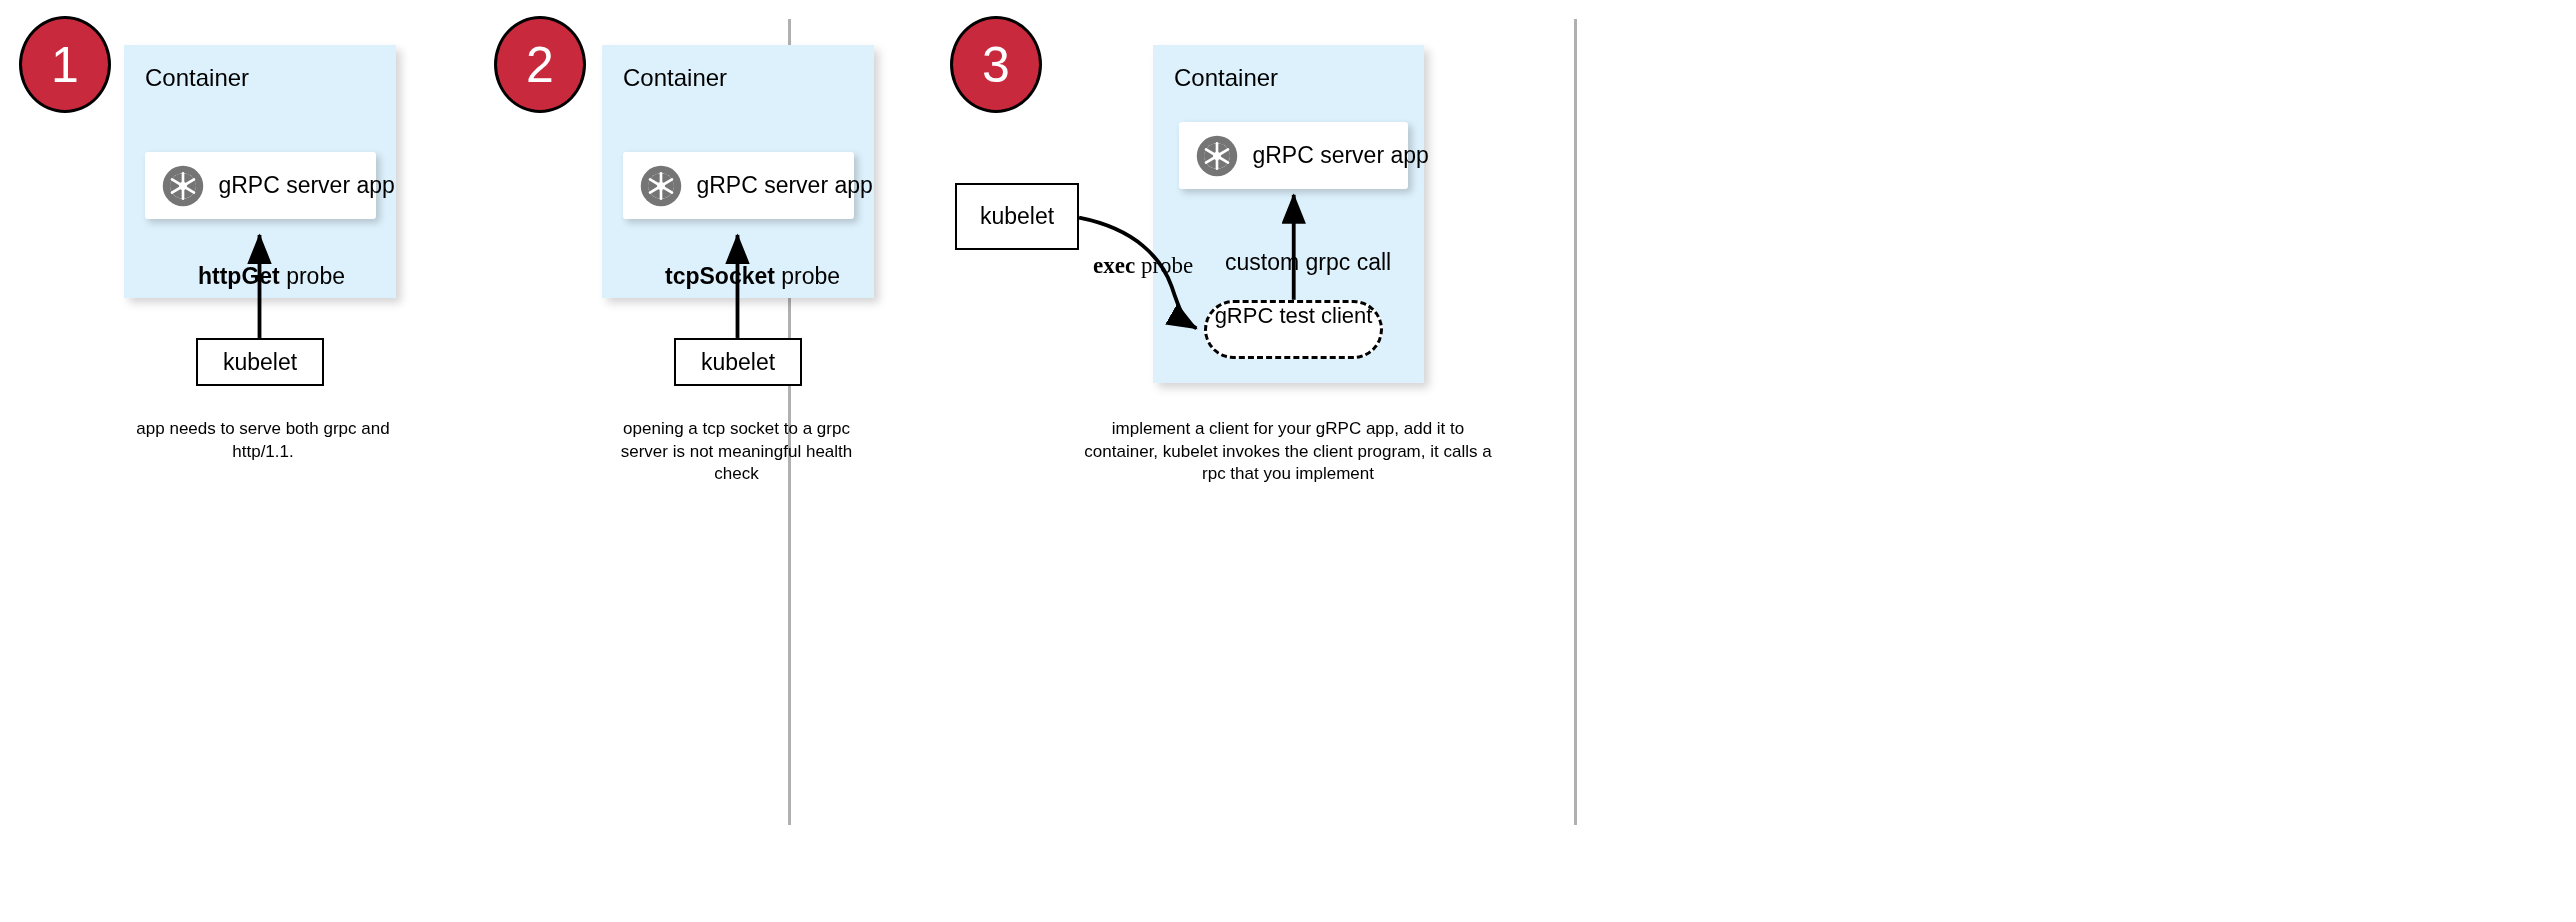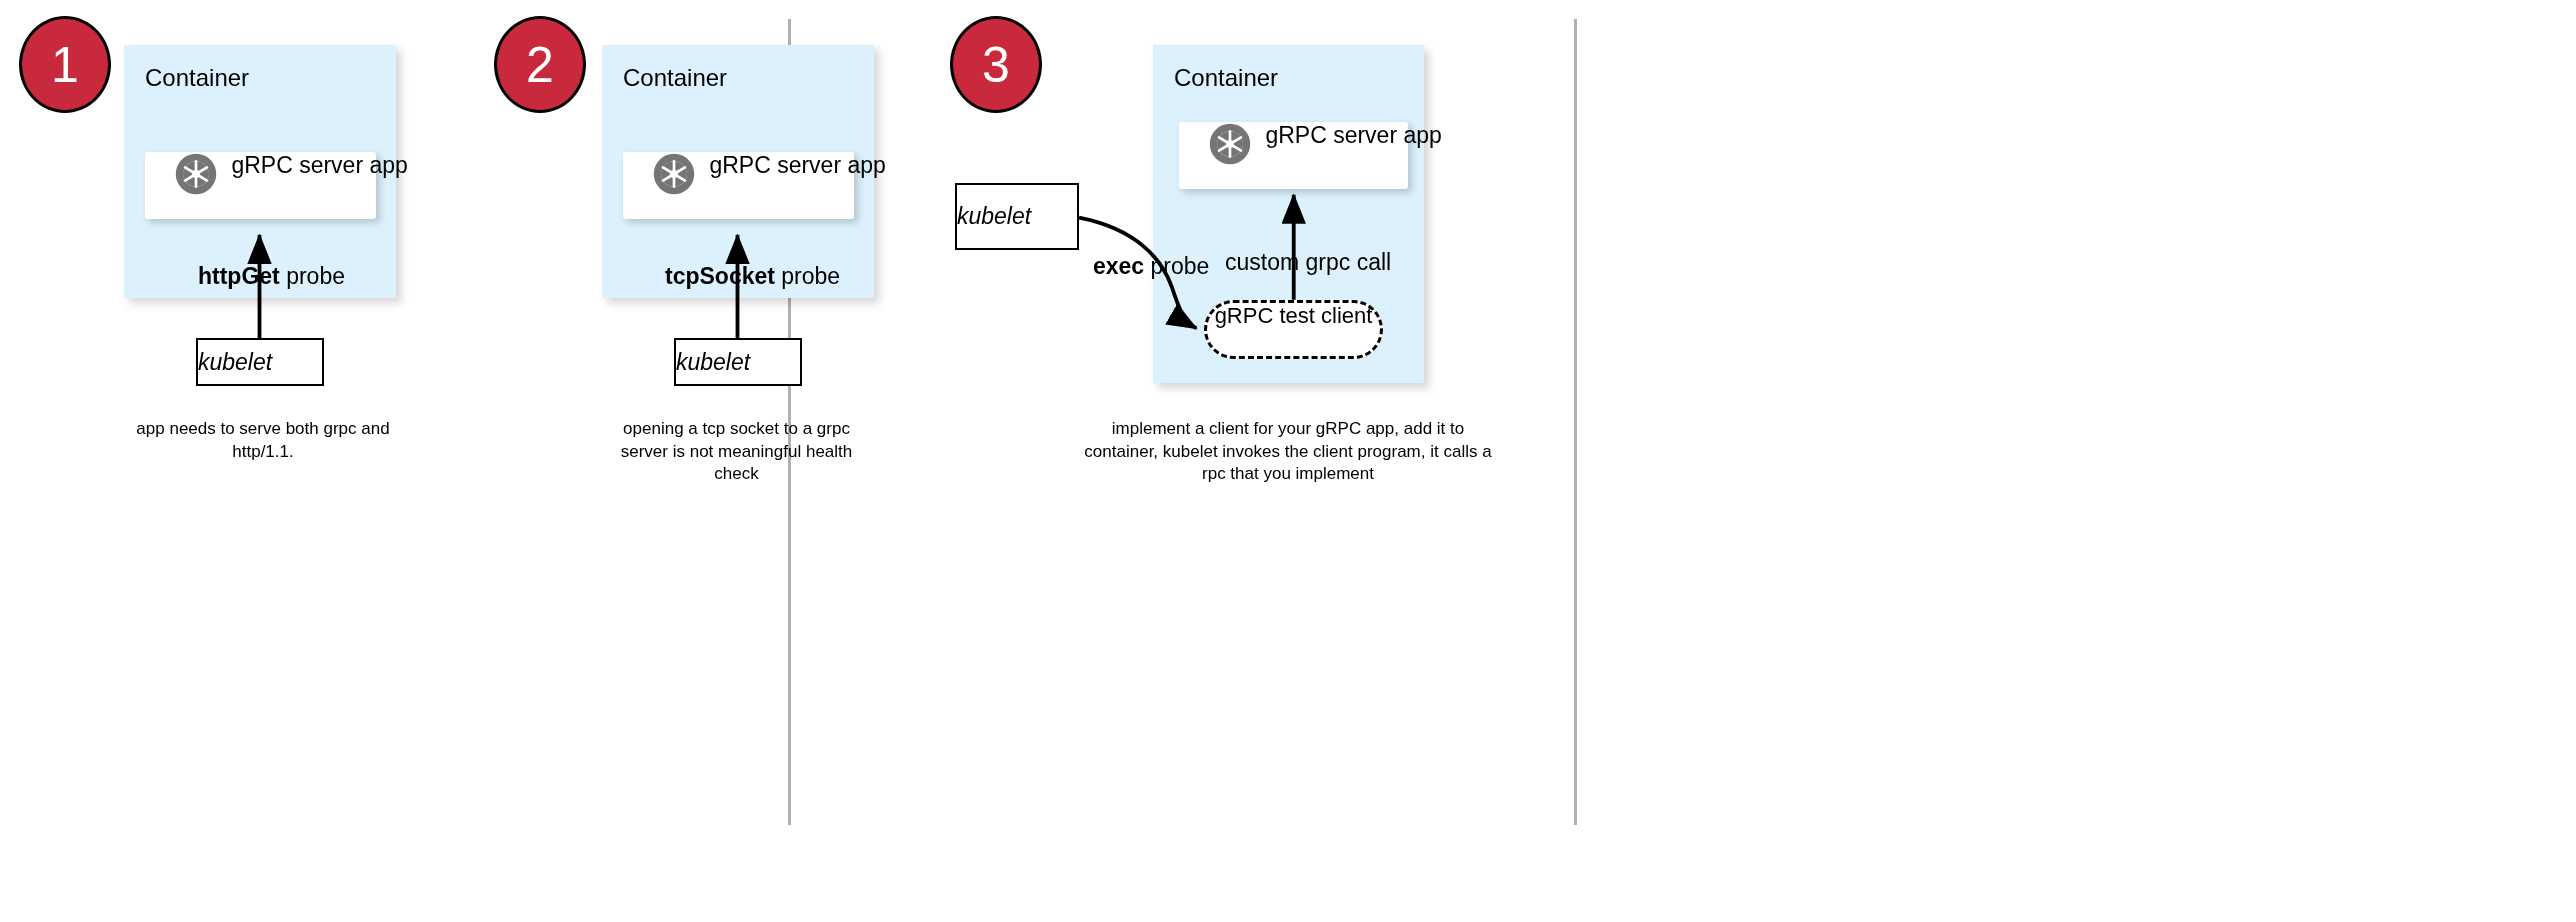--- a/index.html
+++ b/index.html
@@ -70,21 +70,22 @@
   #container-2 { left: 602px;  top: 45px; width: 272px; height: 253px; }
   #container-3 { left: 1153px; top: 45px; width: 271px; height: 338px; }
 
   
   .app-card {
     position: absolute;
     background: #ffffff;
     border-radius: 2.9px;
     box-shadow: 3.8px 3.8px 7.6px rgba(0,0,0,0.18);
     display: flex;
-    padding-left: 29px;
+    align-items: center;
+    padding-left: 16px;
     box-sizing: border-box;
   }
   .app-card .app-label {
     font-size: 23px;
     margin-left: 13.4px;
     white-space: nowrap;
   }
   #app-card-1 { left: 145px;  top: 152px; width: 231px; height: 67px; }
   #app-card-2 { left: 623px;  top: 152px; width: 231px; height: 67px; }
   #app-card-3 { left: 1179px; top: 122px; width: 229px; height: 67px; }
@@ -93,23 +94,22 @@
   .grpc-icon { width: 44px; height: 44px; display: block; flex: 0 0 auto; }
 
   
   .kubelet-box {
     position: absolute;
     background: #ffffff;
     border: 2.9px solid #000000;
     box-sizing: border-box;
     display: flex;
     align-items: center;
-    justify-content: flex-start;
+    justify-content: center;
     font-size: 23px;
-    font-style: italic;
   }
   #kubelet-1 { left: 196px;  top: 338px; width: 128px; height: 48px; }
   #kubelet-2 { left: 674px;  top: 338px; width: 128px; height: 48px; }
   #kubelet-3 { left: 955px; top: 183px; width: 124px; height: 67px; }
 
   
   #test-client-pill {
     position: absolute;
     left: 1204px;
     top: 300px;
@@ -128,21 +128,21 @@
 
   
   .edge-label {
     position: absolute;
     font-size: 23px;
     white-space: nowrap;
   }
   .edge-label b { font-weight: bold; }
   #probe-label-1 { left: 198px;  top: 263px; }
   #probe-label-2 { left: 665px;  top: 263px; }
-  #probe-label-3 { left: 1093px; top: 253px; }
+  #probe-label-3 { left: 1093px; top: 253px; font-family: Liberation Serif, serif; }
   #custom-call-label { left: 1225px; top: 249px; }
 
   
   #arrow-layer {
     position: absolute;
     left: 0; top: 0;
     width: 2576px;
     height: 923px;
     pointer-events: none;
   }

